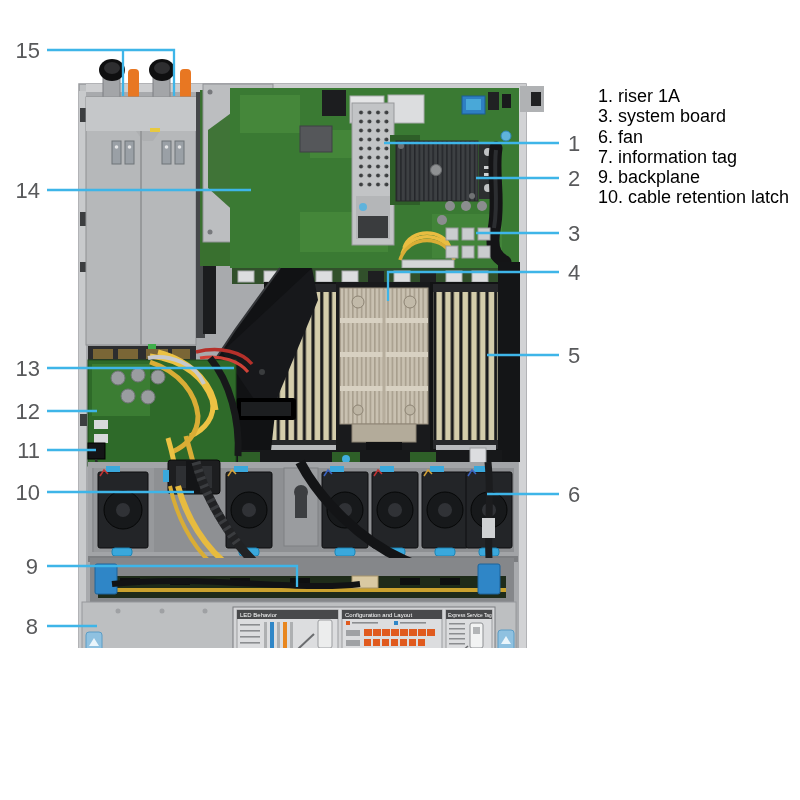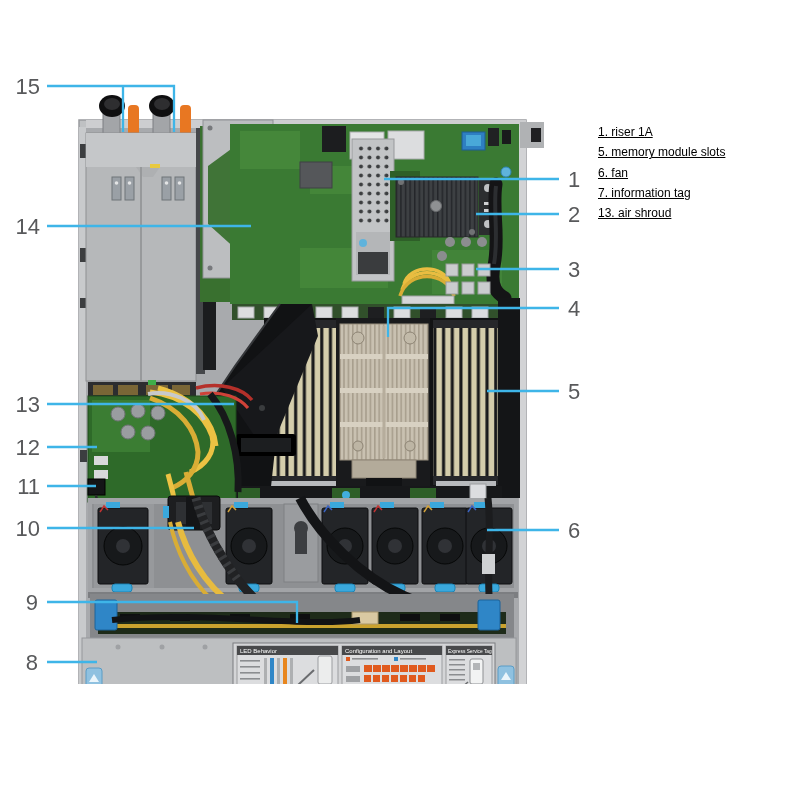--- a/index.html
+++ b/index.html
@@ -1,20 +1,20 @@
 <!DOCTYPE html>
 <html><head>
 <meta charset="utf-8">
 <style>
   html,body{margin:0;padding:0;background:#ffffff;}
   body{font-family:"Liberation Sans",sans-serif;}
-  #stage{position:relative;width:800px;height:648px;background:#ffffff;overflow:hidden;margin-top:36px;}
+  #stage{position:relative;width:800px;height:648px;background:#ffffff;overflow:hidden;}
   #stage svg{position:absolute;left:0;top:0;}
   .legend{position:absolute;left:598px;top:86px;width:200px;}
-  .legend-item{font-size:12px;line-height:20.3px;white-space:nowrap;color:#000;text-decoration:underline;}
+  .legend-item{font-size:18px;line-height:20.3px;white-space:nowrap;color:#000;}
   .callout-line{fill:none;stroke:#3eb5e8;stroke-width:2.3;}
   .callout-num{font-size:22px;fill:#58595b;}
   .sticker-title{fill:#ffffff;font-family:"Liberation Sans",sans-serif;}
 </style>
 </head>
 <body>
 
 <div id="stage">
 <svg width="800" height="800" viewBox="0 0 800 800">
   <defs>
@@ -504,18 +504,19 @@
     <text class="callout-num" x="568" y="241">3</text>
     <text class="callout-num" x="568" y="280">4</text>
     <text class="callout-num" x="568" y="363">5</text>
     <text class="callout-num" x="568" y="502">6</text>
     <text class="callout-num" x="568" y="746">7</text>
   </g>
 </svg>
 
 <div class="legend">
   <div class="legend-item" style="color: rgb(0, 0, 0);">1. riser 1A</div>
-  <div class="legend-item">5. memory module slots</div>
+  <div class="legend-item">3. system board</div>
   <div class="legend-item">6. fan</div>
   <div class="legend-item">7. information tag</div>
-  <div class="legend-item">13. air shroud</div>
+  <div class="legend-item">9. backplane</div>
+  <div class="legend-item">10. cable retention latch</div>
 </div>
 </div>
 
 </body></html>

